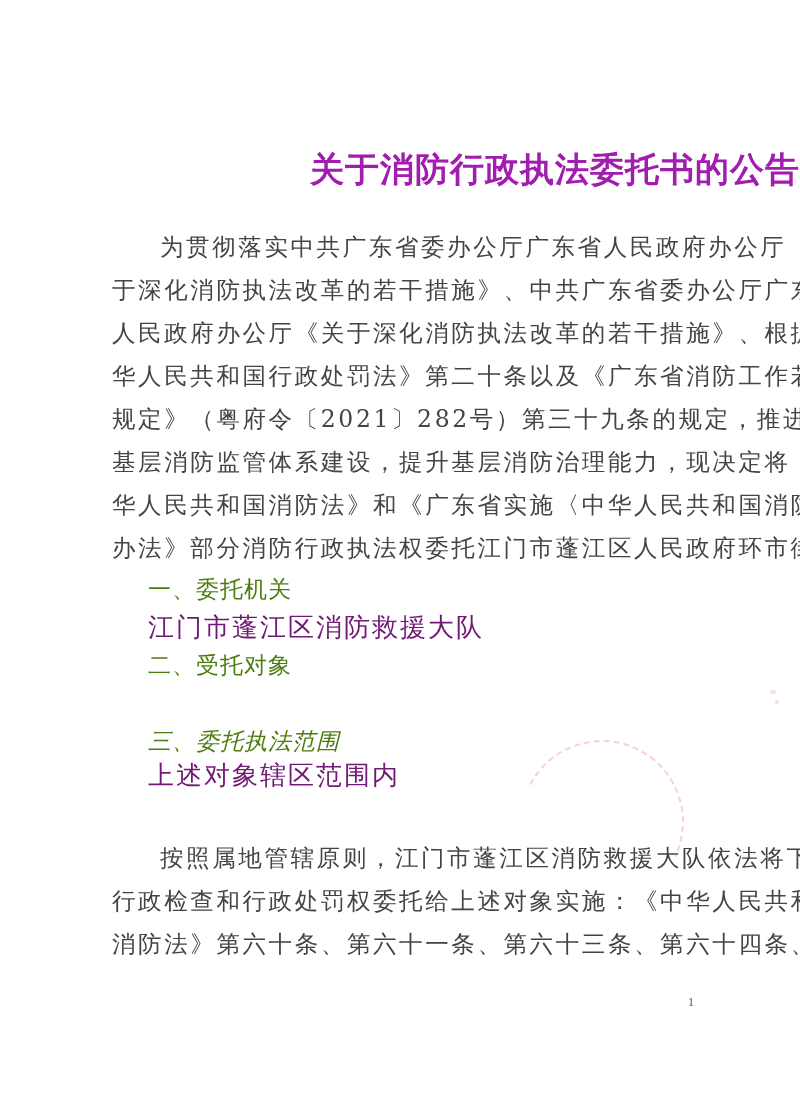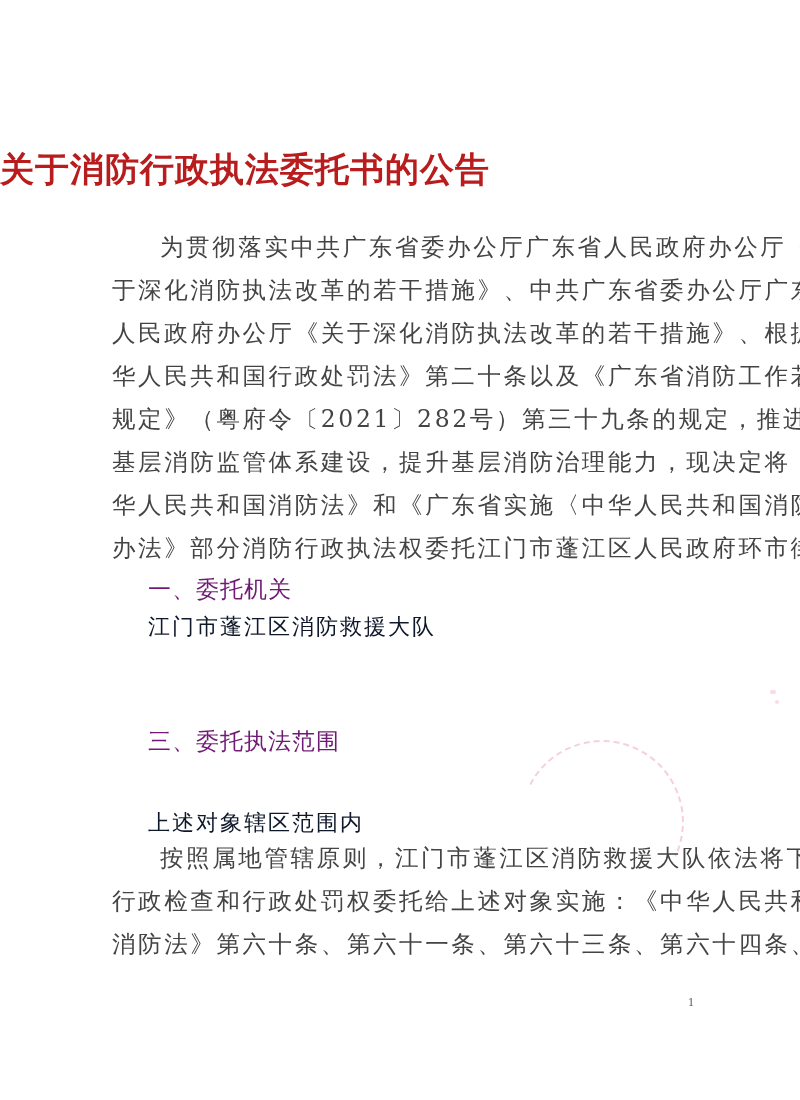--- a/index.html
+++ b/index.html
@@ -18,55 +18,55 @@
     .page {
       position: absolute;
       left: 0; top: 0;
       width: 800px; height: 1100px;
       background: #ffffff;
     }
     .title {
       position: absolute;
       left: 0; right: 0;
       top: 147px;
-      text-align: left;
+      text-align: right;
       font-size: 34px;
       font-weight: bold;
       letter-spacing: 1px;
-      color: #b91c1c;
+      color: #a21caf;
       line-height: 44px;
     }
     .line {
       position: absolute;
       left: 112px;
       white-space: nowrap;
       font-size: 23.5px;
       letter-spacing: 2.6px;
       line-height: 30px;
       color: #444;
     }
     .line.indent { left: 160px; }
     .heading {
       position: absolute;
       left: 148px;
       white-space: nowrap;
       font-family: "DejaVu Sans", "Liberation Sans", sans-serif;
       font-size: 23px;
       letter-spacing: 1px;
       line-height: 30px;
-      color: #701a75;
+      color: #4d7c0f;
     }
     .item {
       position: absolute;
       left: 148px;
       white-space: nowrap;
-      font-size: 22px;
+      font-size: 26px;
       letter-spacing: 2px;
       line-height: 30px;
-      color: #0f172a;
+      color: #701a75;
     }
     .page-number {
       position: absolute;
       left: 688px;
       top: 995px;
       font-size: 12px;
       color: #555;
       font-family: "Liberation Serif", serif;
     }
     .stamp {
@@ -100,23 +100,24 @@
   <div class="line" style="top:318px;">人民政府办公厅《关于深化消防执法改革的若干措施》、根据《中</div>
   <div class="line" style="top:361px;">华人民共和国行政处罚法》第二十条以及《广东省消防工作若干</div>
   <div class="line" style="top:404px;">规定》（粤府令〔2021〕282号）第三十九条的规定，推进我区</div>
   <div class="line" style="top:447px;">基层消防监管体系建设，提升基层消防治理能力，现决定将《中</div>
   <div class="line" style="top:490px;">华人民共和国消防法》和《广东省实施〈中华人民共和国消防法〉</div>
   <div class="line" style="top:533px;">办法》部分消防行政执法权委托江门市蓬江区人民政府环市街道</div>
 
   <div class="heading" style="top:574px;">一、委托机关</div>
   <div class="item" style="top:612px;">江门市蓬江区消防救援大队</div>
 
+  <div class="heading" style="top:650px;">二、受托对象</div>
 
-  <div class="heading" style="top:726px;">三、委托执法范围</div>
-  <div class="item" style="top:808px;text-align:right;">上述对象辖区范围内</div>
+  <div class="heading" style="top:726px;font-style:italic;">三、委托执法范围</div>
+  <div class="item" style="top:760px;text-align:right;">上述对象辖区范围内</div>
 
   <div class="line indent" style="top:843px;">按照属地管辖原则，江门市蓬江区消防救援大队依法将下列</div>
   <div class="line" style="top:886px;">行政检查和行政处罚权委托给上述对象实施：《中华人民共和国</div>
   <div class="line" style="top:929px;">消防法》第六十条、第六十一条、第六十三条、第六十四条、第</div>
 
   <div class="stamp"></div>
   <div class="speck" style="left:770px; top:690px;"></div>
   <div class="speck" style="left:775px; top:700px; width:4px;"></div>
 
   <div class="page-number">1</div>

